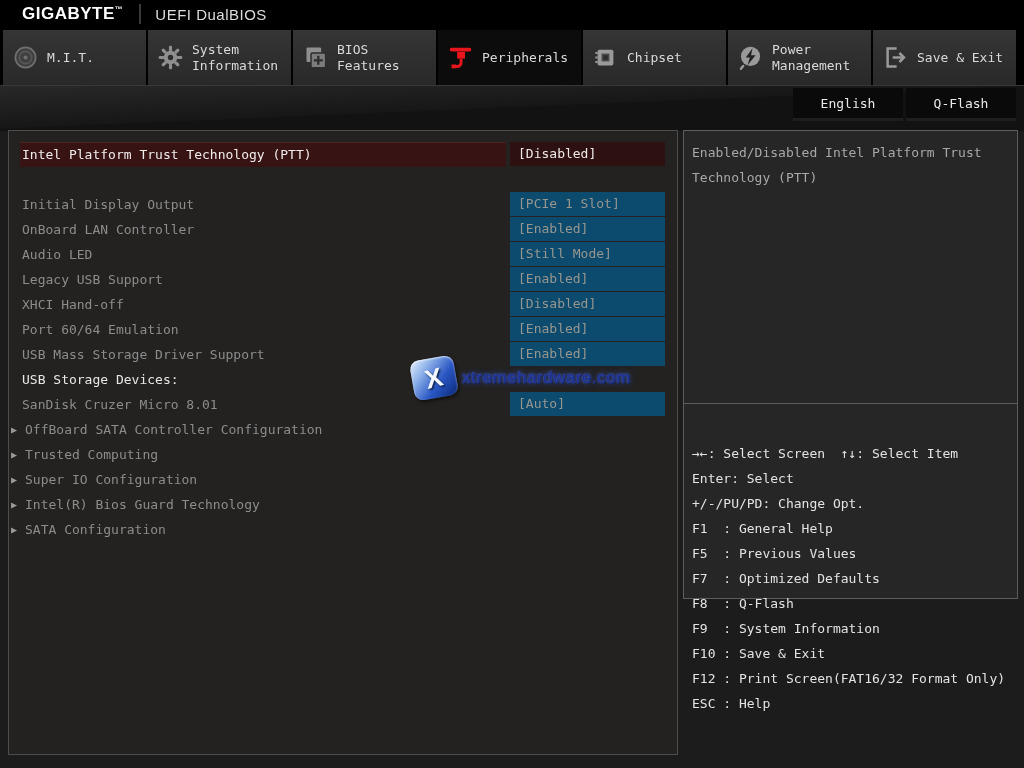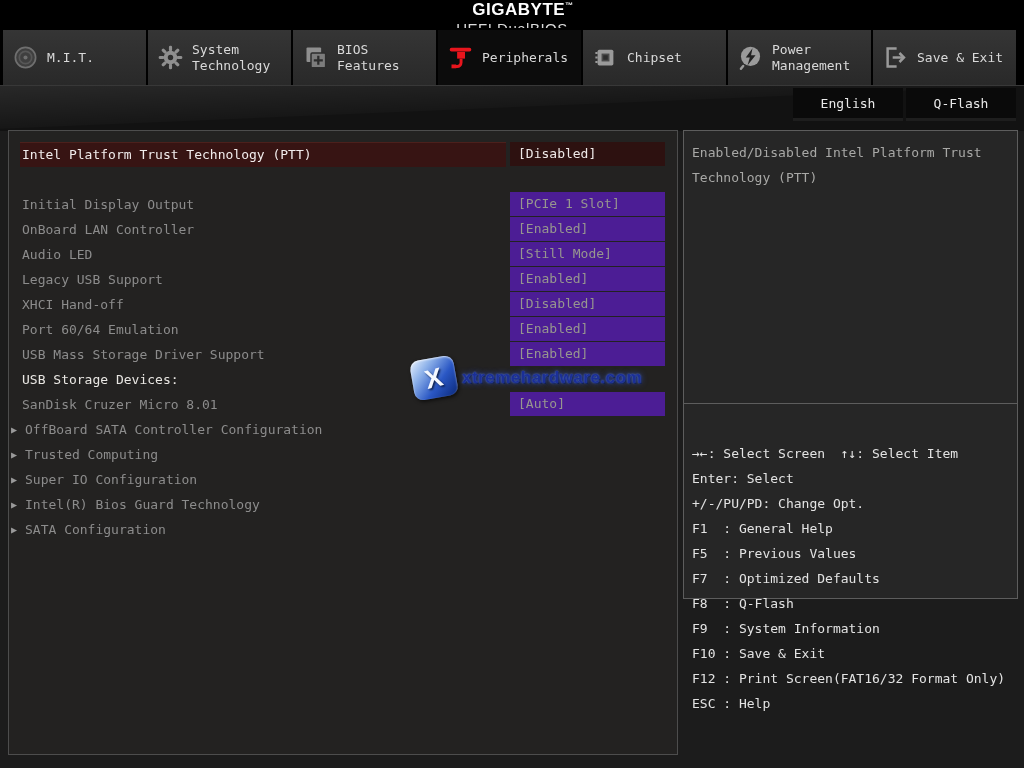--- a/index.html
+++ b/index.html
@@ -1,20 +1,20 @@
 <!DOCTYPE html>
 <html><head>
 <meta charset="utf-8">
 <style>
   html,body{margin:0;padding:0;background:#000;}
   .screen{position:relative;width:1024px;height:768px;background:#1c1c1c;overflow:hidden;
           font-family:"DejaVu Sans Mono",monospace;-webkit-font-smoothing:none;}
   
   .topbar{position:absolute;left:0;top:0;width:1024px;height:28px;background:#000;
-          display:flex;align-items:center;flex-direction:column;}
+          display:flex;align-items:center;}
   .brand{font-family:"Liberation Sans",sans-serif;font-weight:bold;font-size:17px;
          color:#fff;letter-spacing:.5px;margin-left:22px;}
   .brand sup{font-size:8px;}
   .topdiv{width:2px;height:20px;background:#3a3a3a;margin:0 14px 0 16px;}
   .uefi-title{font-family:"Liberation Sans",sans-serif;font-size:15px;color:#dcdcdc;letter-spacing:.5px;}
   
   .tabbar{position:absolute;left:0;top:28px;width:1024px;height:57px;background:#000;
           display:flex;gap:2px;padding:2px 0 0 3px;box-sizing:border-box;}
   .tab{width:143px;height:55px;background:linear-gradient(#353535,#292929);
        display:flex;align-items:center;gap:8px;padding-left:9px;box-sizing:border-box;cursor:pointer;}
@@ -39,37 +39,37 @@
         border-top:1px solid #4c201c;box-sizing:border-box;display:none;}
   .row.selected .hl{display:block;}
   .row .label{position:absolute;left:13px;top:0;line-height:25px;font-size:13px;
         color:#8c8c8c;white-space:pre;}
   .row.selected .label{color:#f1ecec;}
   .row.header .label{color:#e9e7e3;}
   .row.submenu .label{left:16px;}
   .row .arrow{position:absolute;left:2px;top:0;line-height:25px;font-size:10px;color:#9a9a9a;display:none;}
   .row.submenu .arrow{display:block;}
   .row .value{position:absolute;left:501px;top:0;width:155px;height:24px;line-height:24px;
-        background:#4c1d95;color:#97968f;font-size:13px;padding-left:8px;box-sizing:border-box;white-space:pre;}
+        background:#0c4a6e;color:#97968f;font-size:13px;padding-left:8px;box-sizing:border-box;white-space:pre;}
   .row.selected .value{background:#2d1110;color:#efe9e8;}
   .right-panel{position:absolute;left:683px;top:130px;width:335px;height:469px;
         background:#262626;border:1px solid #5d5d5d;box-sizing:border-box;}
   .help-box{height:273px;border-bottom:1px solid #5d5d5d;box-sizing:border-box;
         padding:9px 8px 0 8px;color:#a8a8a6;font-size:13px;line-height:25px;}
   .legend-box{padding:37px 6px 0 8px;color:#e3e3e3;font-size:13px;}
   .legend-line{height:25px;line-height:25px;white-space:pre;}
   
   .watermark{position:absolute;left:412px;top:358px;display:flex;align-items:center;pointer-events:none;}
   .wm-badge{width:44px;height:40px;border-radius:9px;transform:rotate(-10deg);
         background:linear-gradient(135deg,#eaf3fd 0%,#8fb3ea 28%,#2a57c4 62%,#0a2878 100%);
         box-shadow:1px 2px 4px rgba(0,0,0,.6), inset 0 1px 2px rgba(255,255,255,.7);
         display:flex;align-items:center;justify-content:center;}
   .wm-x{font-family:"Liberation Sans",sans-serif;font-weight:bold;font-size:26px;color:#f4f8ff;
         text-shadow:1px 2px 2px #0c2050;transform:rotate(-4deg);line-height:1;}
-  .wm-text{font-family:"Liberation Sans",sans-serif;font-weight:bold;font-size:17px;margin-left:6px;
+  .wm-text{font-family:"Liberation Sans",sans-serif;font-weight:normal;font-size:17px;margin-left:6px;
         color:#1b2f96;text-shadow:0 0 2px #5b7ade,1px 1px 0 #0a1744,0 0 6px #3355cc;letter-spacing:.5px;}
 </style>
 </head>
 <body>
 
 <div class="screen">
 
   <div class="topbar">
     <div class="brand"><span>GIGABYTE</span><sup>™</sup></div>
     <div class="topdiv"></div>
@@ -97,21 +97,21 @@
               <rect x="10.6" y="1.5" width="2.8" height="5" rx="1.2" transform="rotate(135 12 12)"></rect>
               <rect x="10.6" y="1.5" width="2.8" height="5" rx="1.2" transform="rotate(180 12 12)"></rect>
               <rect x="10.6" y="1.5" width="2.8" height="5" rx="1.2" transform="rotate(225 12 12)"></rect>
               <rect x="10.6" y="1.5" width="2.8" height="5" rx="1.2" transform="rotate(270 12 12)"></rect>
               <rect x="10.6" y="1.5" width="2.8" height="5" rx="1.2" transform="rotate(315 12 12)"></rect>
               <circle cx="12" cy="12" r="6"></circle>
               <circle cx="12" cy="12" r="2.4" fill="#2d2d2d"></circle>
             </g>
           </svg>
         </span>
-        <div class="tlabel"><div>System</div><div>Technology</div></div>
+        <div class="tlabel"><div>System</div><div>Information</div></div>
       </div>
       <div class="tab">
         <span class="ticon">
           <svg width="27" height="27" viewBox="0 0 24 24">
             <rect x="4" y="3" width="13" height="13" rx="1" fill="#8f8f8f"></rect>
             <rect x="8" y="8" width="13" height="13" rx="1" fill="#7c7c7c" stroke="#2d2d2d" stroke-width="1.3"></rect>
             <path d="M14.5 10.5v8M10.5 14.5h8" stroke="#2d2d2d" stroke-width="2"></path>
           </svg>
         </span>
         <div class="tlabel"><div>BIOS</div><div>Features</div></div>

